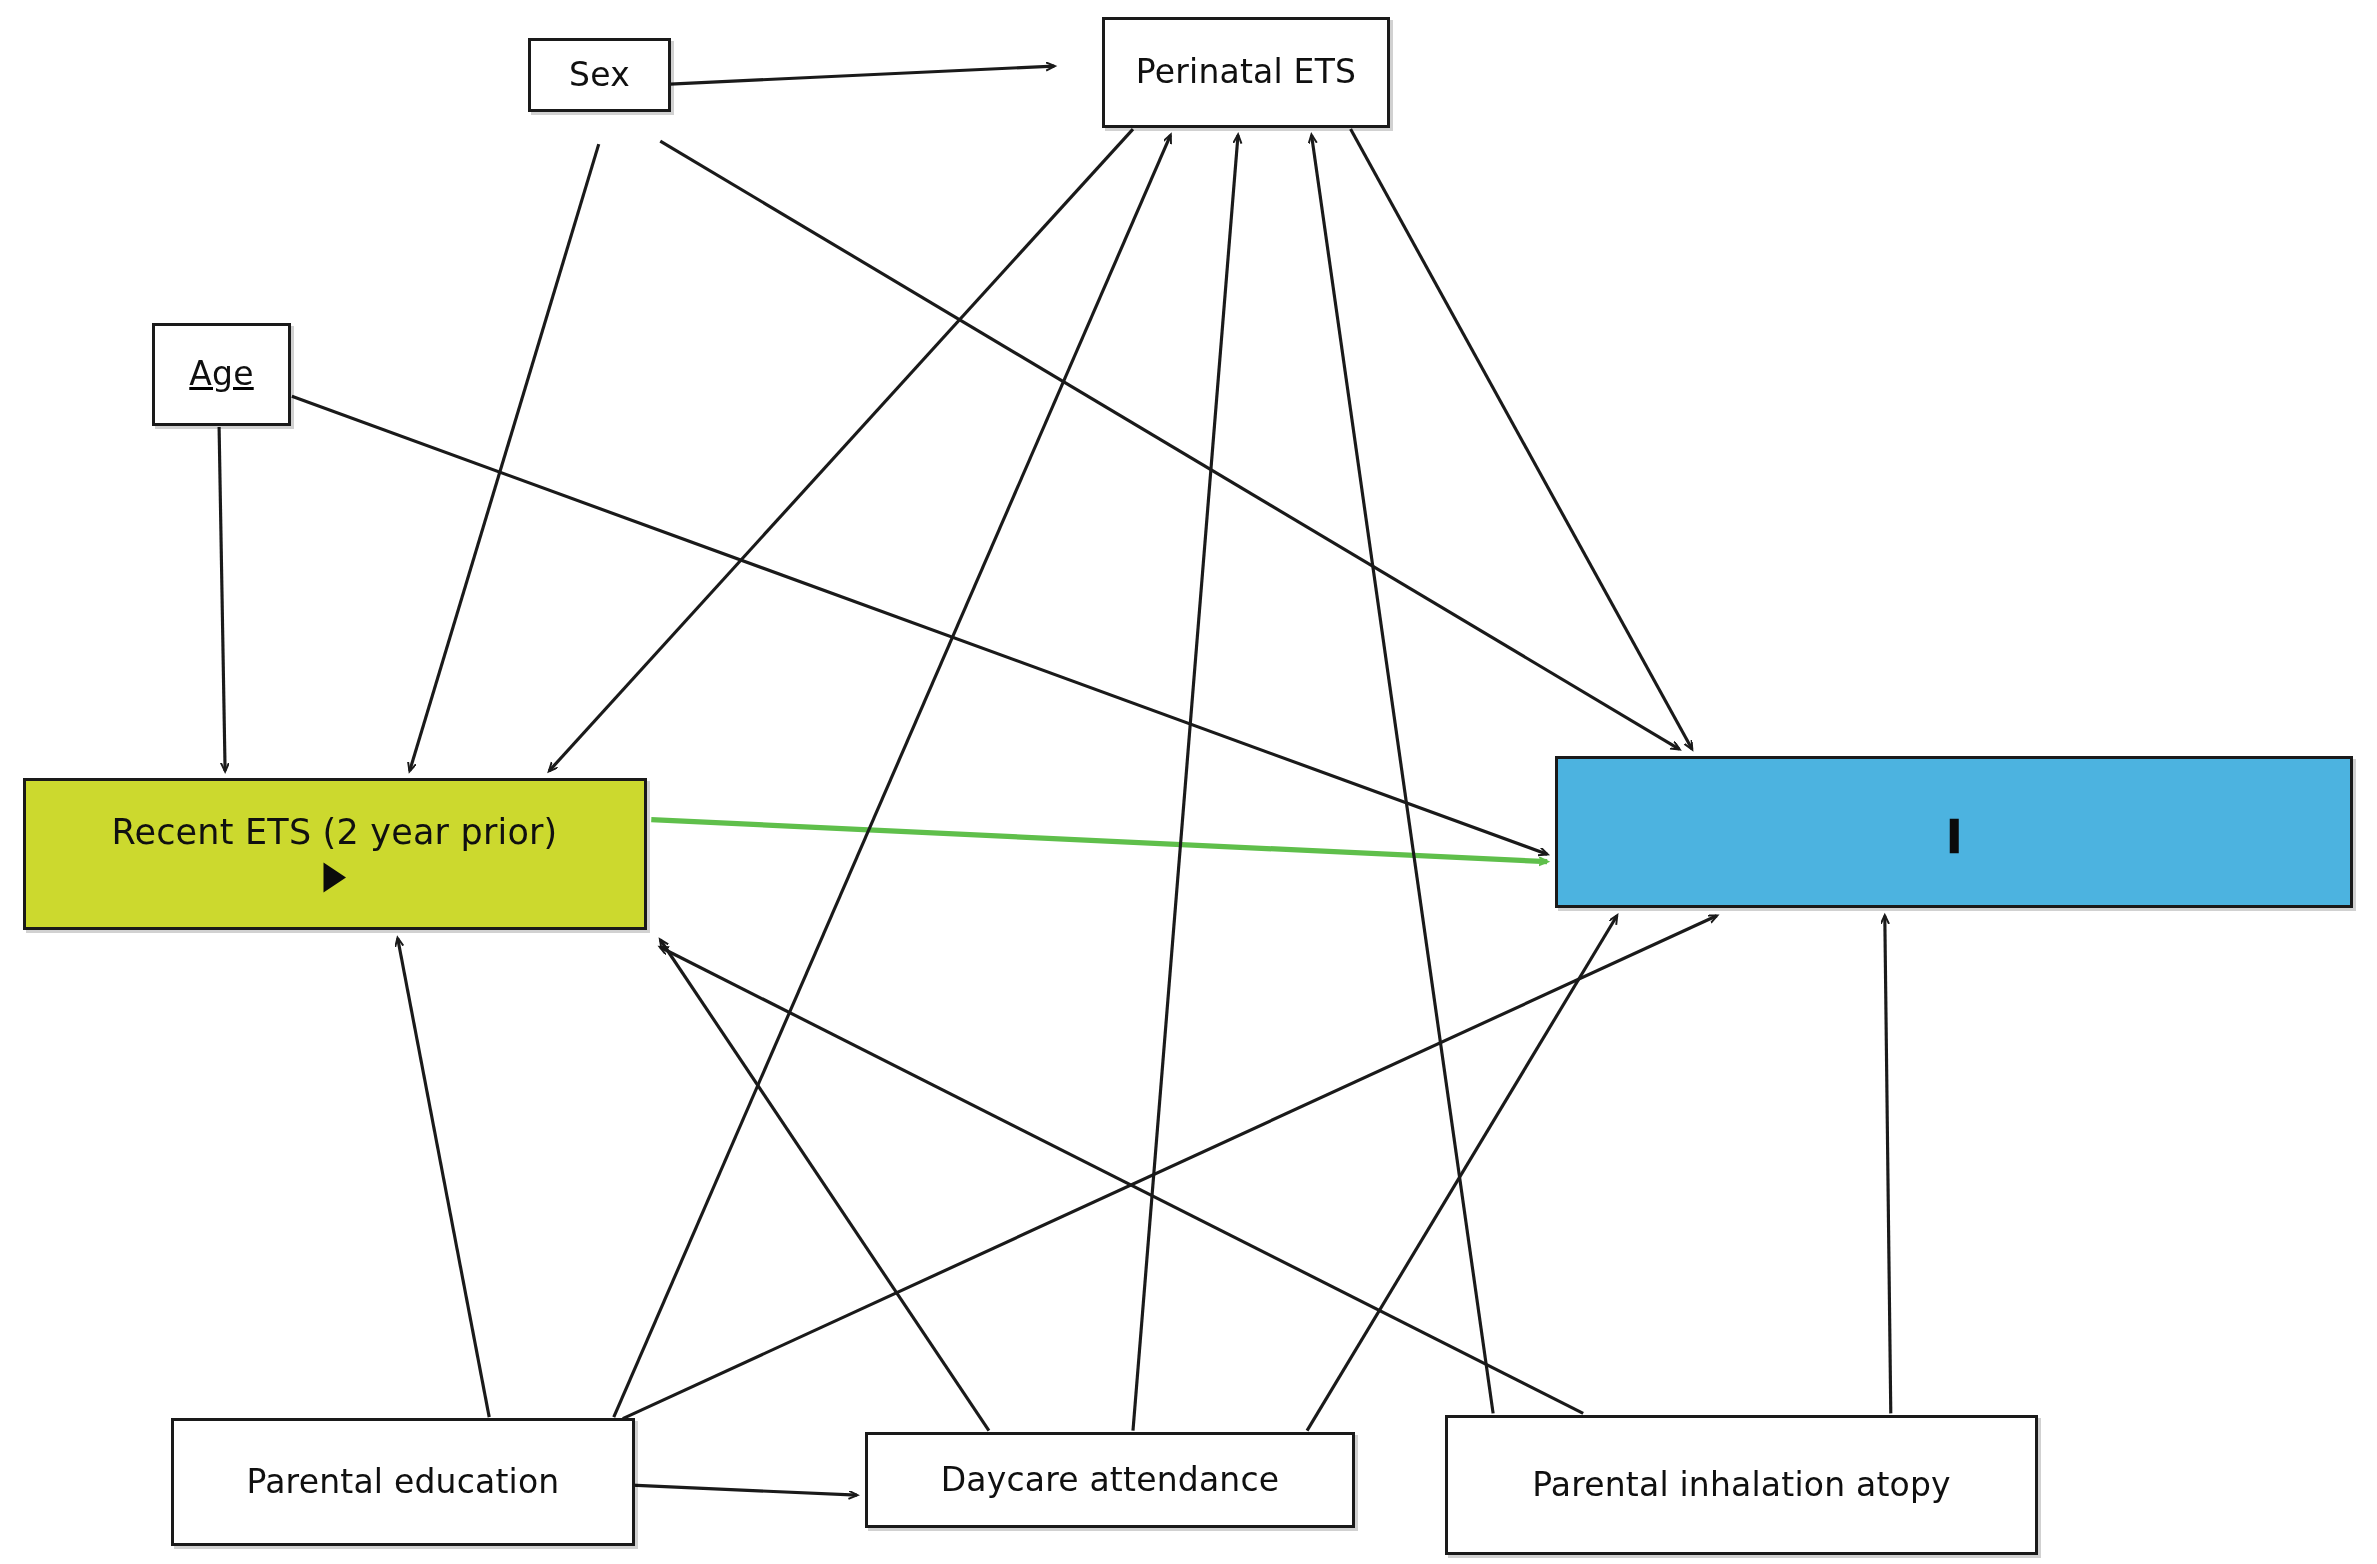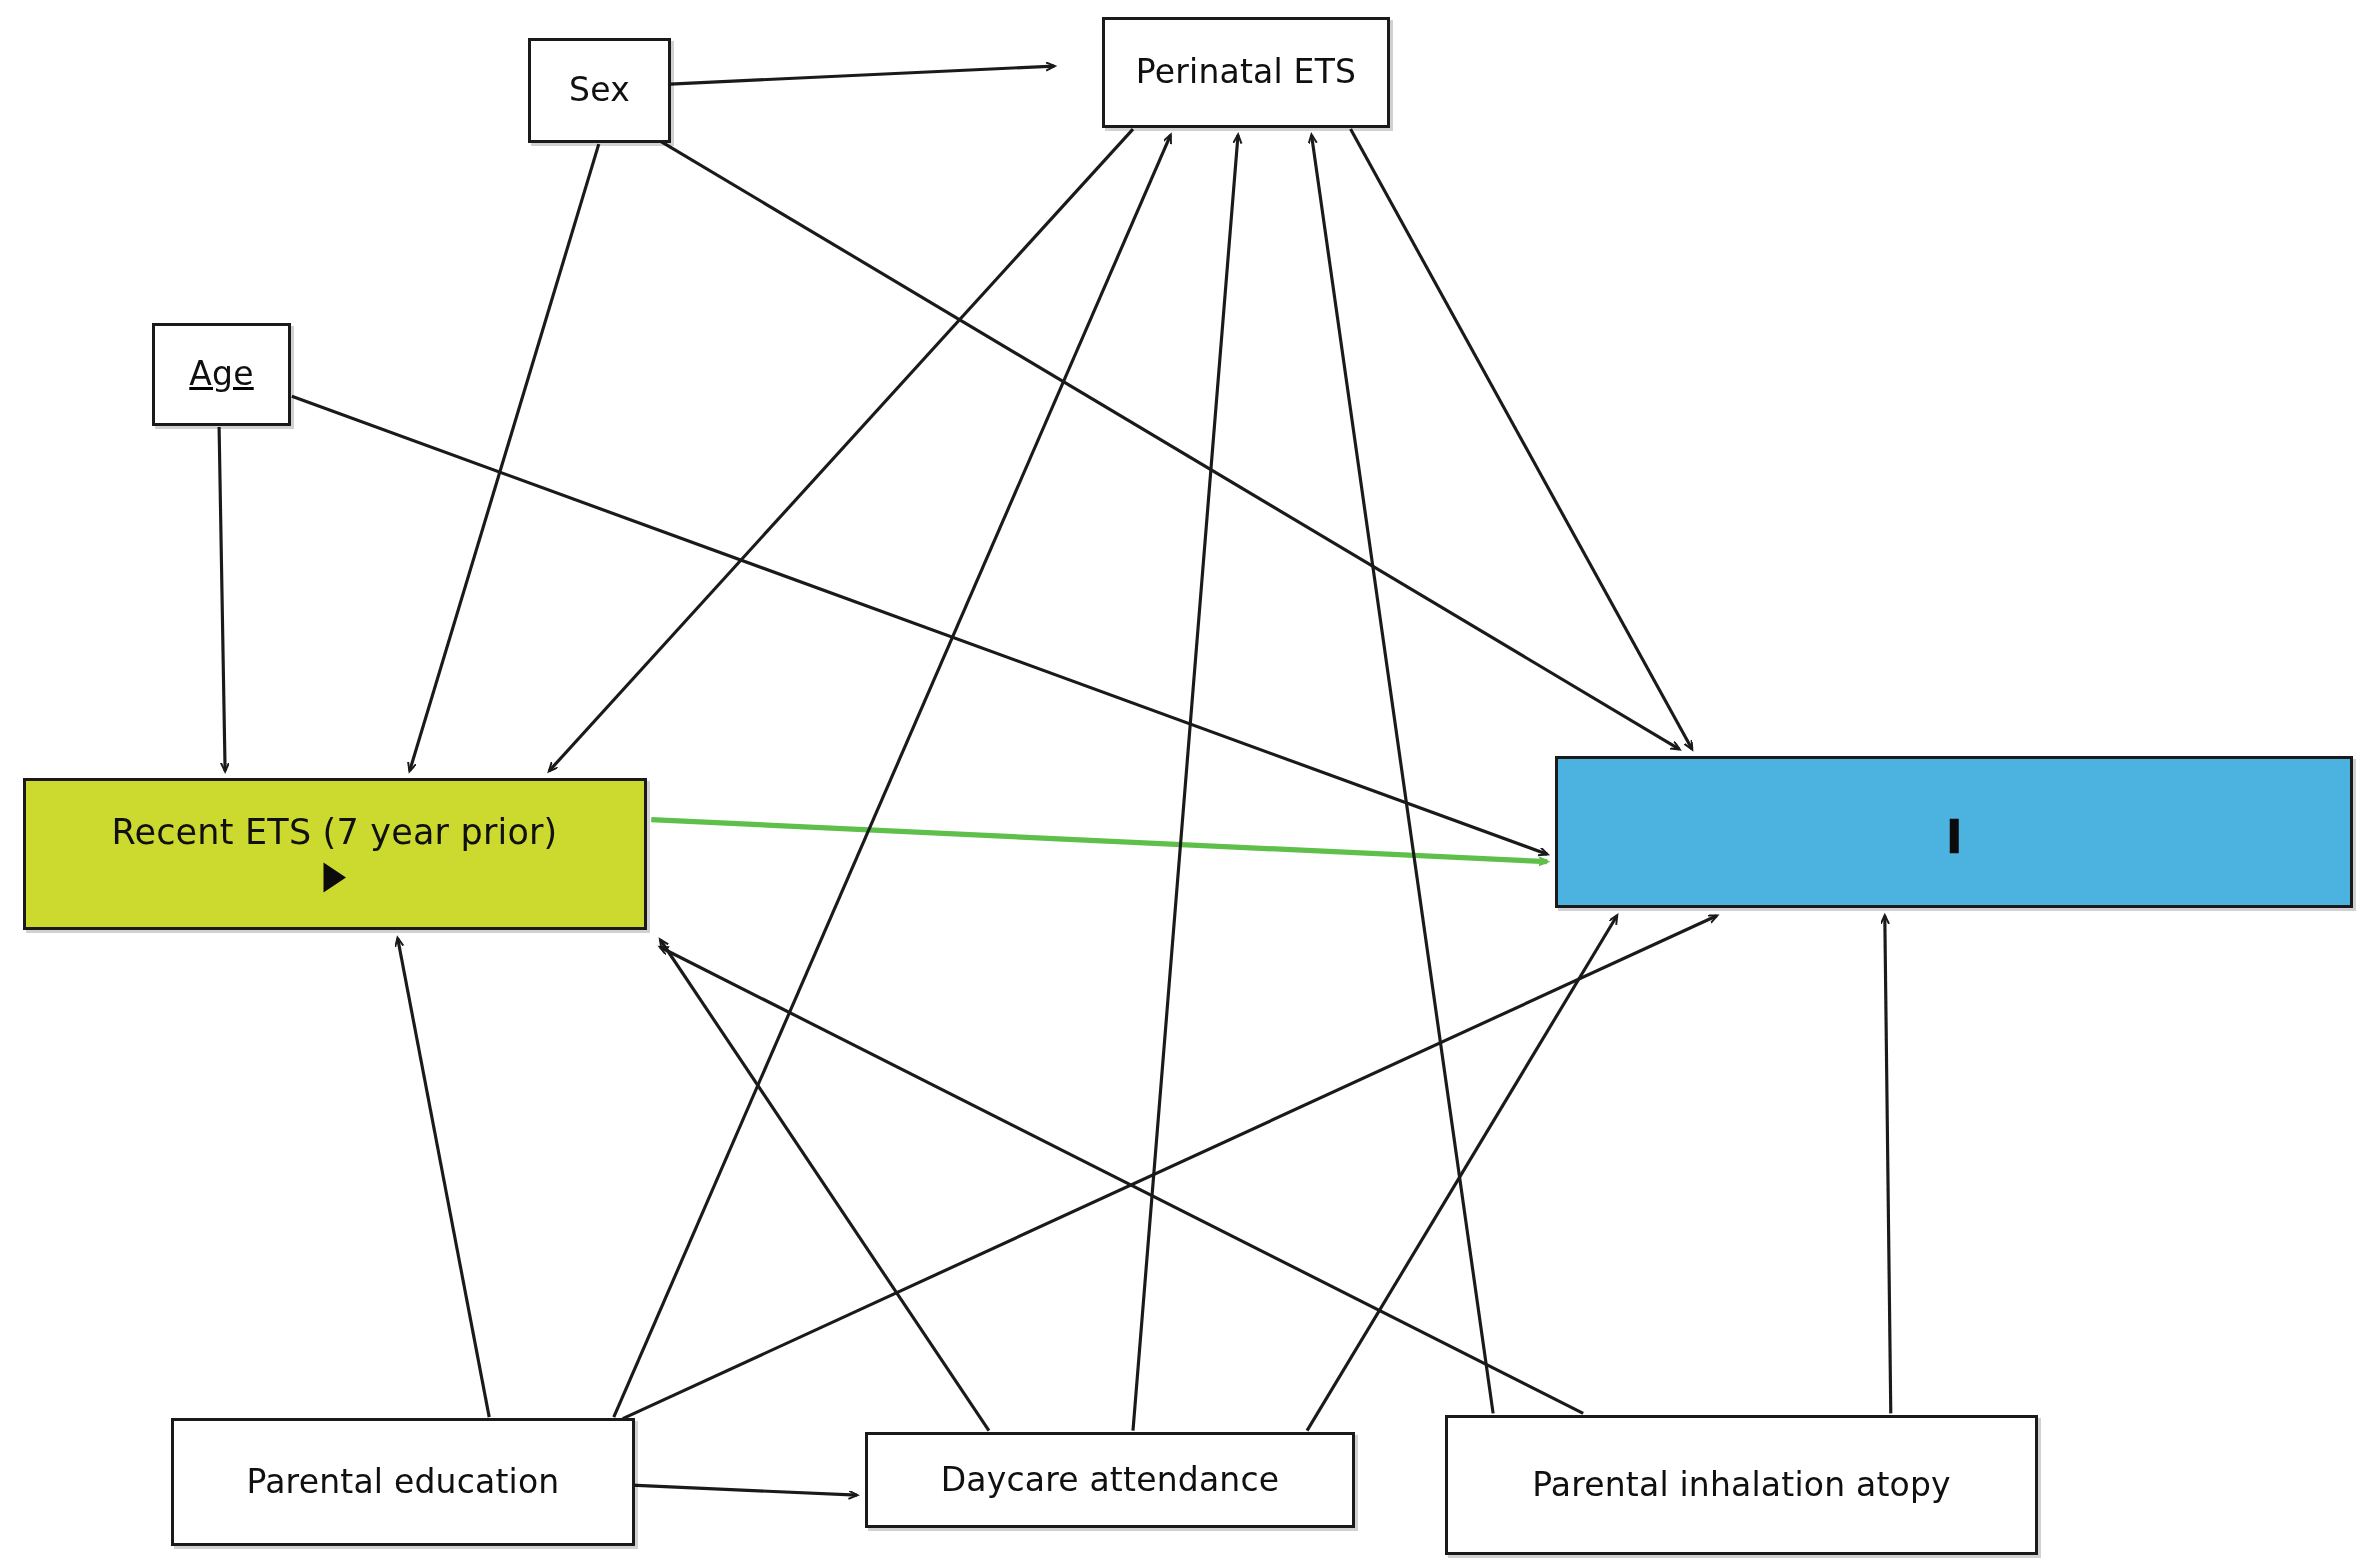--- a/index.html
+++ b/index.html
@@ -85,31 +85,31 @@
       <line x1="830" y1="1890" x2="2288" y2="1220" stroke="#1a1a1a" stroke-width="4.2" marker-end="url(#ah0)"></line>
       <line x1="1510" y1="1906" x2="1650" y2="180" stroke="#1a1a1a" stroke-width="4.2" marker-end="url(#ah0)"></line>
       <line x1="1318" y1="1906" x2="880" y2="1252" stroke="#1a1a1a" stroke-width="4.2" marker-end="url(#ah0)"></line>
       <line x1="1742" y1="1906" x2="2155" y2="1220" stroke="#1a1a1a" stroke-width="4.2" marker-end="url(#ah0)"></line>
       <line x1="1990" y1="1883" x2="1748" y2="180" stroke="#1a1a1a" stroke-width="4.2" marker-end="url(#ah0)"></line>
       <line x1="2110" y1="1883" x2="880" y2="1262" stroke="#1a1a1a" stroke-width="4.2" marker-end="url(#ah0)"></line>
       <line x1="2520" y1="1883" x2="2512" y2="1220" stroke="#1a1a1a" stroke-width="4.2" marker-end="url(#ah0)"></line>
     </svg>
 
   <div id="nodes">
-      <div class="node small" style="left: 528px; top: 38px; width: 143px; height: 105px;">
+      <div class="node small" style="left: 528px; top: 38px; width: 143px; height: 74px;">
         <div class="node-label">Sex</div>
       </div>
       <div class="node small" style="left: 1102px; top: 16.5px; width: 288px; height: 111px;">
         <div class="node-label">Perinatal ETS</div>
       </div>
       <div class="node small" style="left: 152px; top: 323px; width: 139px; height: 103px; text-decoration: underline;">
         <div class="node-label">Age</div>
       </div>
       <div class="node exposure" style="left: 22.5px; top: 778px; width: 624px; height: 152px;">
-        <div class="node-label">Recent ETS (7 year prior)</div>
+        <div class="node-label">Recent ETS (2 year prior)</div>
         <div class="marker">
           <svg width="31.5" height="35" viewBox="0 0 42 46">
             <path d="M 6 3 L 36 23 L 6 43 Z" fill="#0b0b0b"></path>
           </svg>
         </div>
       </div>
       <div class="node outcome" style="left: 1555px; top: 756px; width: 798px; height: 152px;">
         <div class="marker">
           <svg width="16.5" height="38" viewBox="0 0 22 50">
             <rect x="5" y="2" width="12" height="46" fill="#0b0b0b"></rect>

